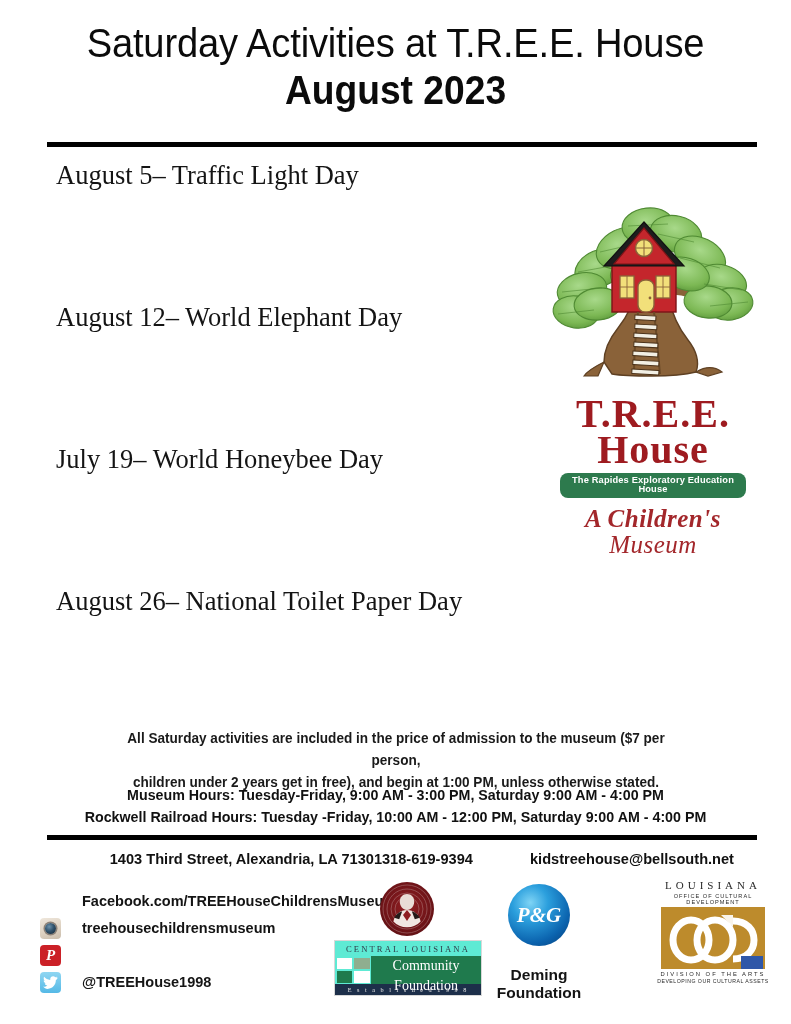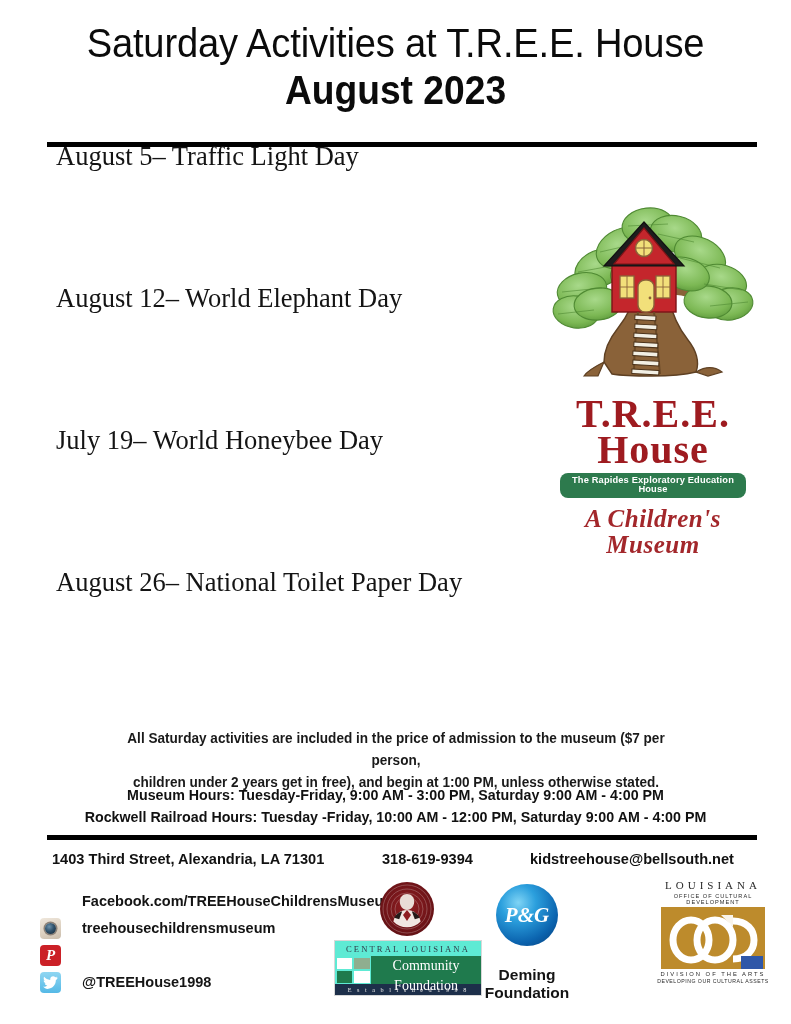--- a/index.html
+++ b/index.html
@@ -46,21 +46,21 @@
     width: 710px;
     height: 5px;
     background: #000000;
   }
   .rule-top { top: 142px; }
   .rule-bottom { top: 835px; }
 
   
   .activities {
     position: absolute;
-    top: 141px;
+    top: 160px;
     left: 56px;
     width: 470px;
   }
   .activity {
     font-family: "Liberation Serif", serif;
     font-size: 26.5px;
     line-height: 1.2;
     color: #141414;
     height: 142px;
   }
@@ -114,21 +114,21 @@
     font-weight: 700;
     font-style: italic;
     color: #a3272b;
     font-size: 25px;
     line-height: 1.02;
     margin-top: 8px;
     letter-spacing: 0.5px;
   }
   .wm-museum {
     font-family: "Liberation Serif", serif;
-    font-weight: 700;
+    font-weight: 400;
     font-style: italic;
     color: #a3272b;
     font-size: 25px;
     line-height: 1.02;
     letter-spacing: 0.5px;
   }
 
   
   .fineprint {
     position: absolute;
@@ -163,21 +163,21 @@
     top: 851px;
     left: 52px;
     width: 700px;
     font-family: "Liberation Sans Narrow", "Liberation Sans", sans-serif;
     font-size: 14.6px;
     font-weight: 700;
     color: #111111;
     display: flex;
     align-items: baseline;
   }
-  .contact-address { width: 330px; }
+  .contact-address { width: 330px; text-align: right; }
   .contact-phone   { width: 148px; }
   .contact-email   { flex: 1; }
 
   
   .social {
     position: absolute;
     top: 888px;
     left: 40px;
     width: 300px;
   }
@@ -294,21 +294,21 @@
   .clcf-bot {
     background: #1d2f4a;
     color: #e8e8e8;
     font-family: "Liberation Serif", serif;
     font-size: 6.2px;
     letter-spacing: 2px;
     text-align: center;
     padding: 2px 0;
   }
 
-  .sp-pg { left: 140px; top: 4px; width: 106px; text-align: center; }
+  .sp-pg { left: 152px; top: 4px; width: 106px; text-align: center; }
   .pg-mark {
     width: 62px; height: 62px; margin: 0 auto;
     border-radius: 50%;
     background: radial-gradient(circle at 36% 30%, #7fd4f5 0%, #2b9fdd 30%, #0b63ae 68%, #063a73 100%);
     color: #ffffff;
     font-family: "Liberation Serif", serif;
     font-weight: 700;
     font-size: 21px;
     line-height: 62px;
     font-style: italic;

